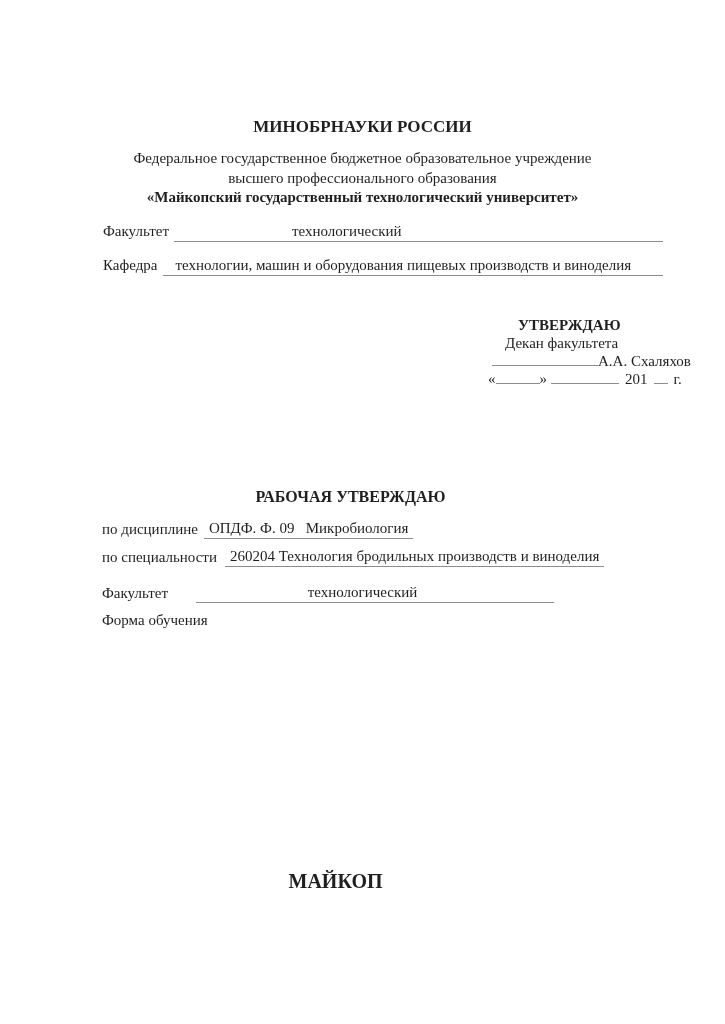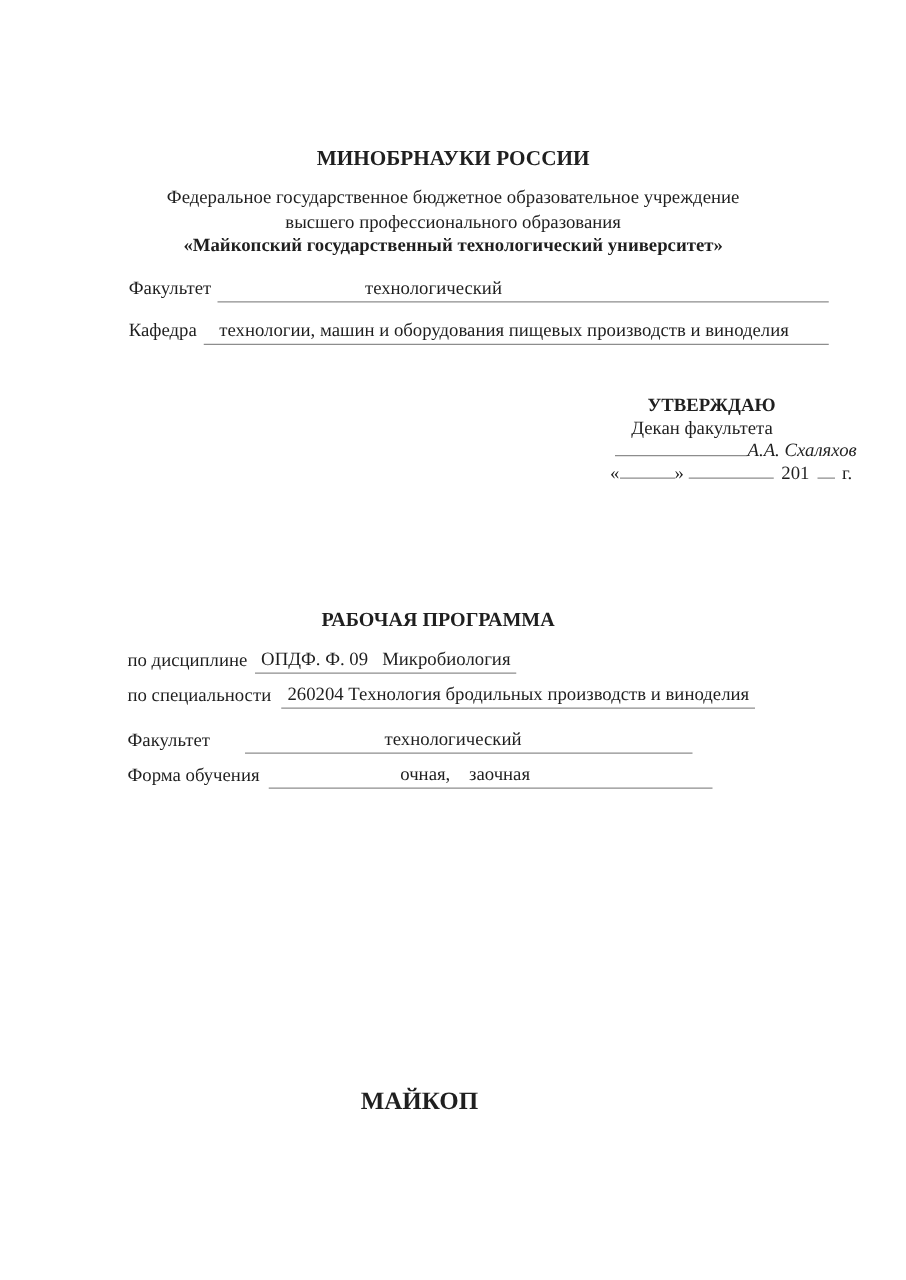--- a/index.html
+++ b/index.html
@@ -37,21 +37,21 @@
   }
   .row-faculty-top { top: 222px; }
   .row-faculty-top .field { margin-left: 5px; padding-left: 118px; }
   .row-department { top: 256px; }
   .row-department .field { margin-left: 6px; padding-left: 12px; }
 
   
   .approval { top: 316px; left: 486px; width: 225px; line-height: 18px; white-space: nowrap; }
   .approve-head { margin-left: 32px; }
   .dean-line { margin-left: 19px; }
-  .sig-line { margin-left: 6px; font-style: italic; }
+  .sig-line { margin-left: 6px; }
   .date-line { margin-left: 2px; }
   .blank {
     display: inline-block;
     border-bottom: 1.5px solid #8d8d8d;
     height: 13px;
   }
   .blank-sig { width: 106px; }
   .blank-day { width: 44px; }
   .blank-month { width: 68px; margin-left: 4px; margin-right: 6px; }
   .blank-year { width: 14px; margin-left: 6px; margin-right: 6px; }
@@ -99,36 +99,35 @@
     <span class="field"><span class="ws-pre">технологии, машин и оборудования пищевых производств и виноделия</span></span>
   </div>
 
   <div class="abs approval">
     <div class="approve-head bold">УТВЕРЖДАЮ</div>
     <div class="dean-line">Декан факультета</div>
     <div class="sig-line"><span class="blank blank-sig"></span><span>А.А. Схаляхов</span></div>
     <div class="date-line"><span>«</span><span class="blank blank-day"></span><span>»</span><span class="blank blank-month"></span><span>201</span><span class="blank blank-year"></span><span>г.</span></div>
   </div>
 
-  <div class="abs program-title center bold">РАБОЧАЯ ПРОГРАММА</div>
+  <div class="abs program-title center bold">РАБОЧАЯ УТВЕРЖДАЮ</div>
 
   <div class="abs program">
     <div class="row row-discipline">
       <span class="label">по дисциплине</span>
       <span class="ufield">ОПДФ. Ф. 09   Микробиология</span>
     </div>
     <div class="row row-specialty">
       <span class="label">по специальности</span>
       <span class="ufield">260204 Технология бродильных производств и виноделия</span>
     </div>
     <div class="row row-faculty2">
       <span class="label">Факультет</span>
       <span class="ufield">технологический</span>
     </div>
     <div class="row row-form">
       <span class="label">Форма обучения</span>
-      <span class="ufield">очная,    заочная</span>
     </div>
   </div>
 
   <div class="abs city center bold">МАЙКОП</div>
 
 </div>
 
 </body></html>

